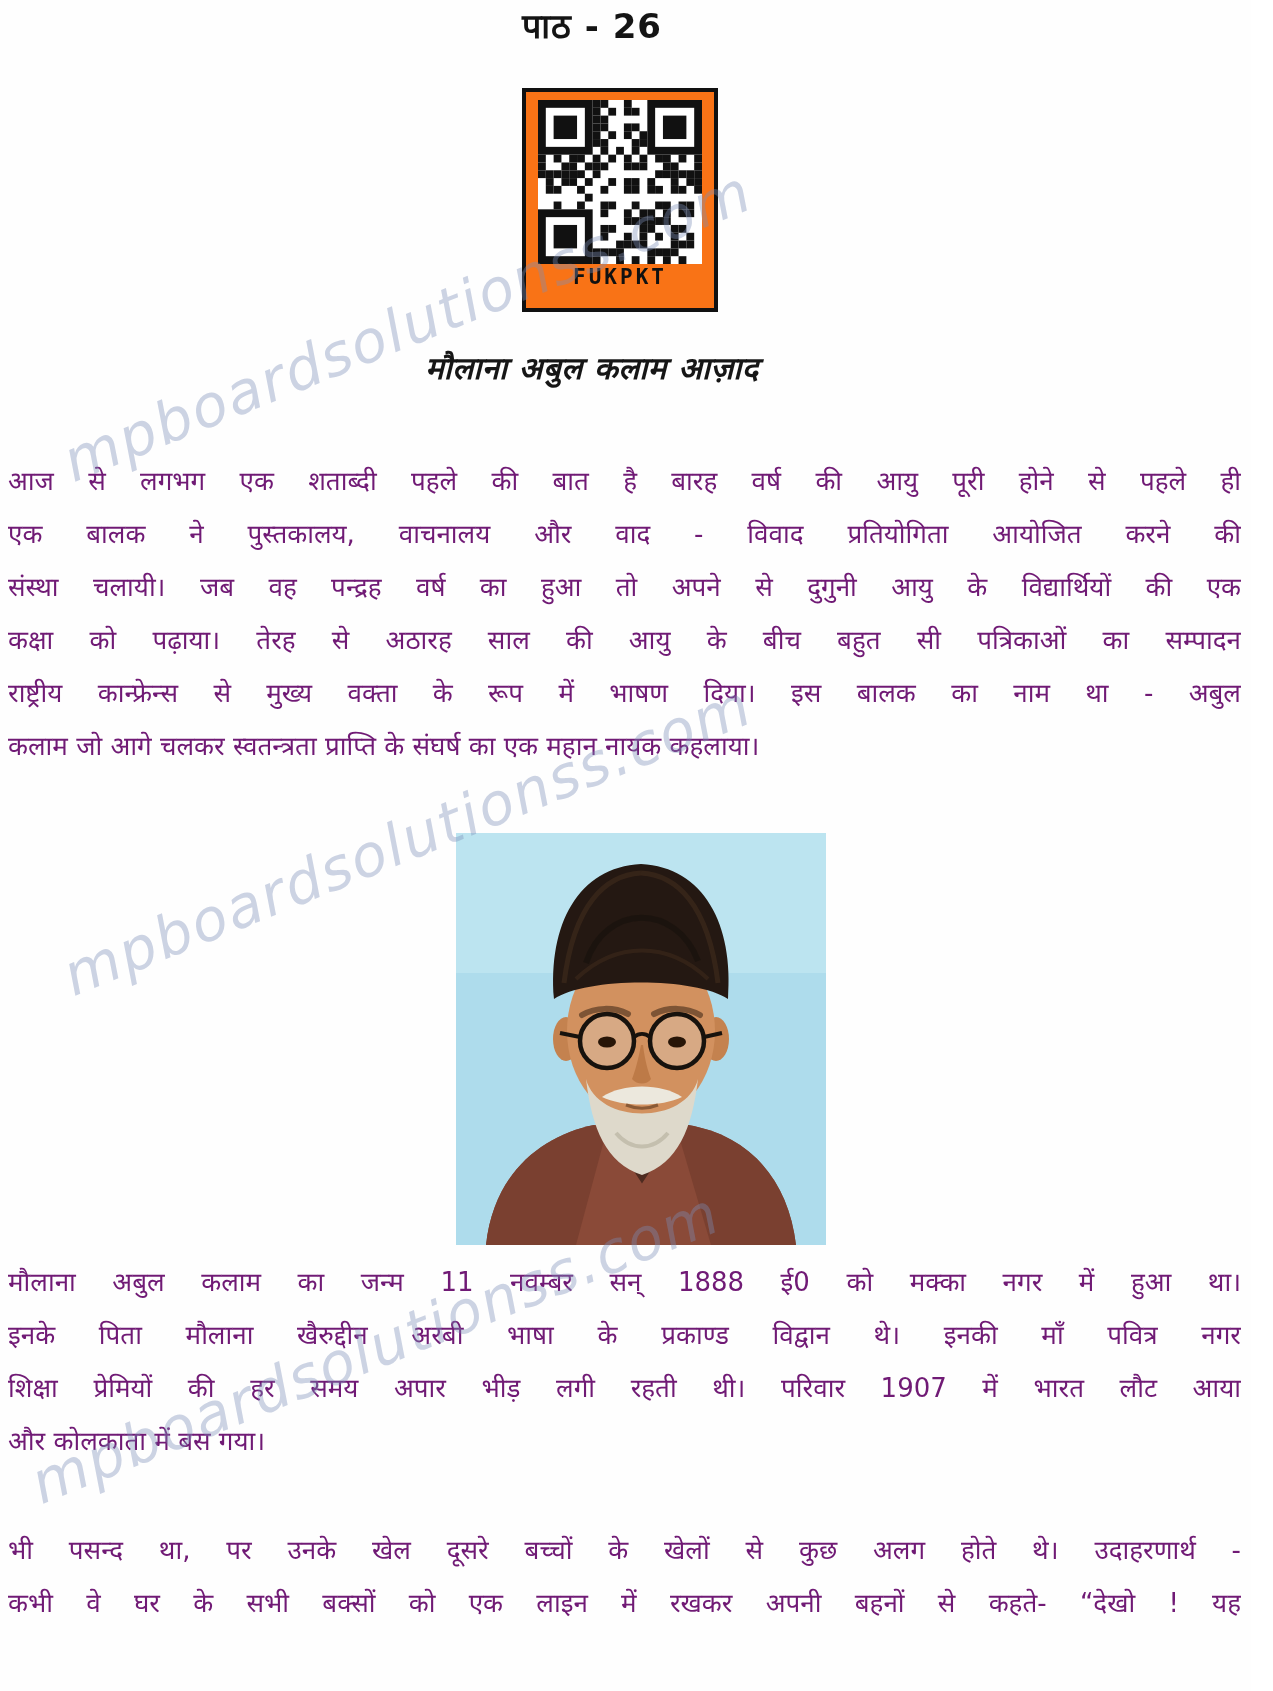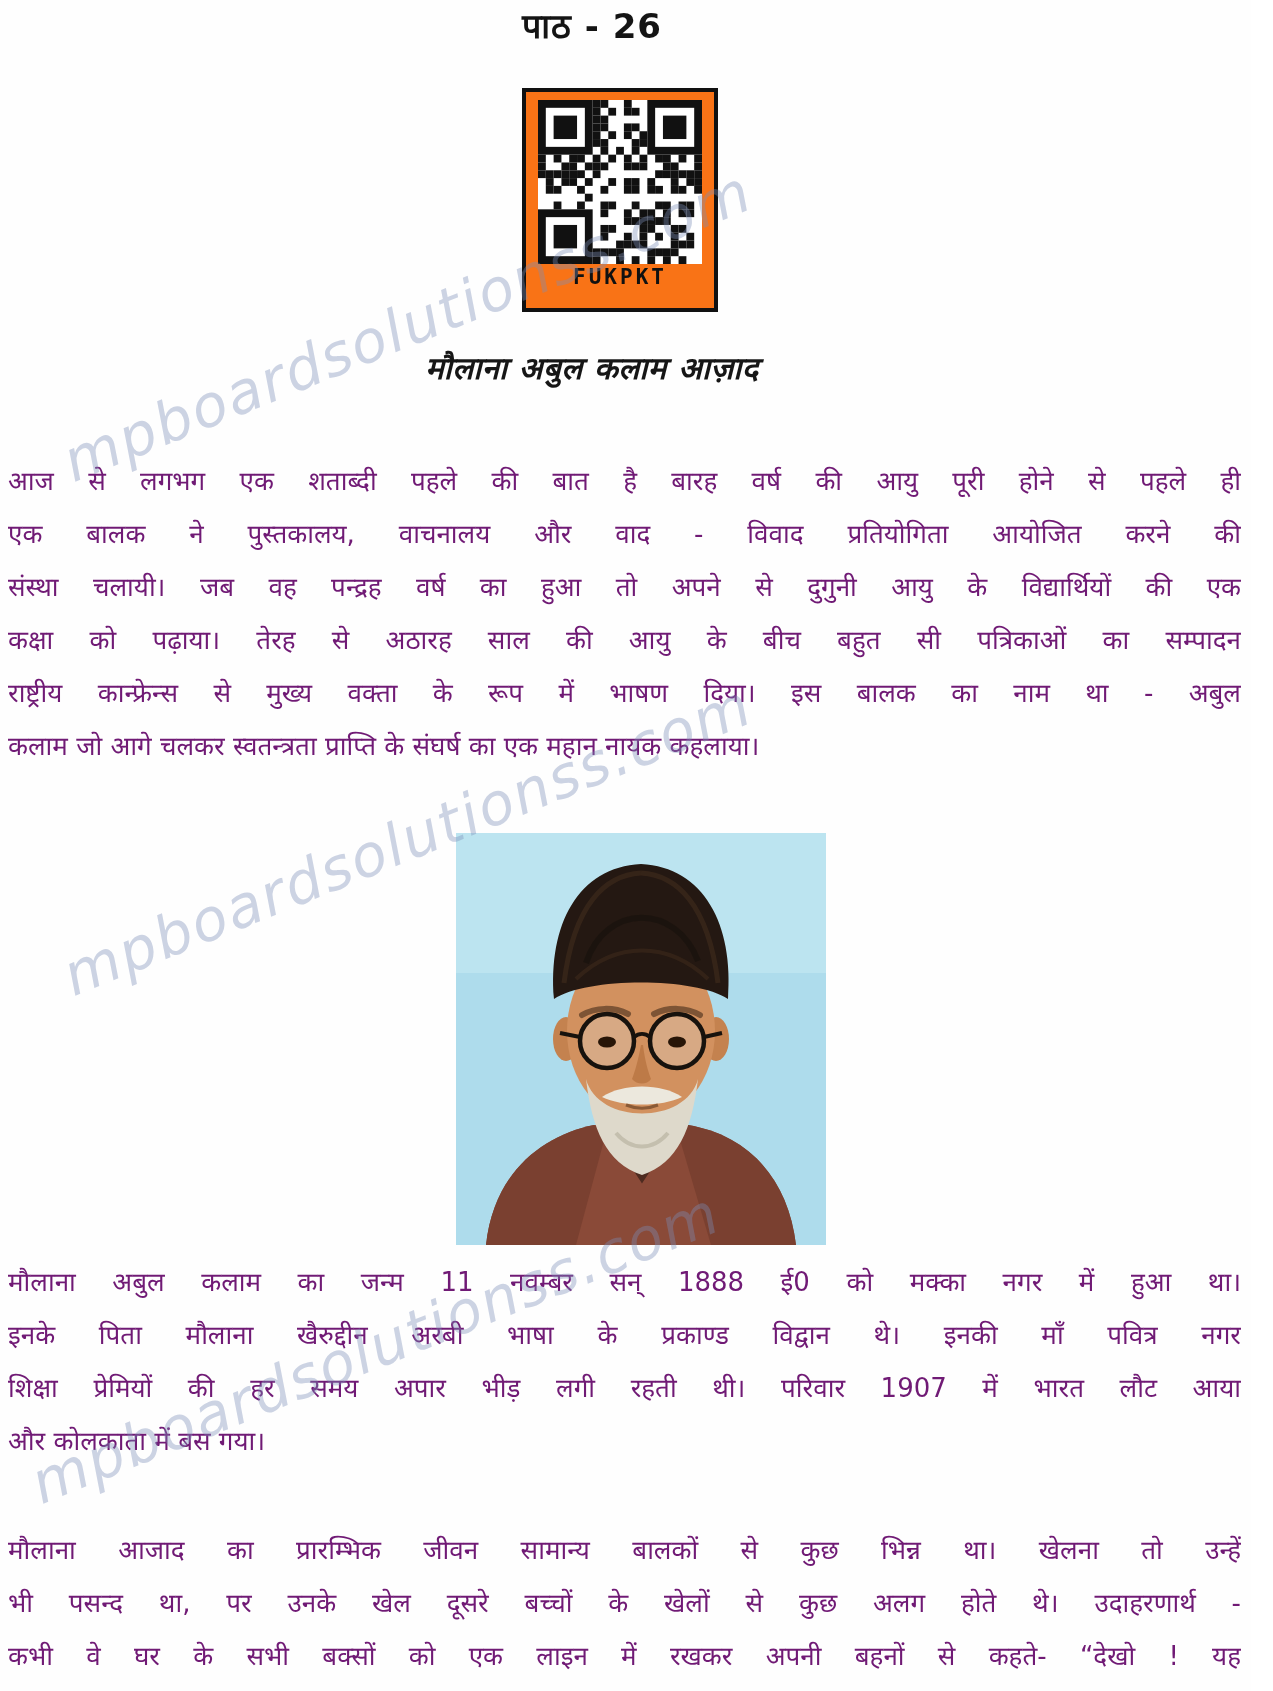--- a/index.html
+++ b/index.html
@@ -302,21 +302,20 @@
     </svg>
 
     <div class="para para2">
       <div class="line">मौलाना अबुल कलाम का जन्म 11 नवम्बर सन् 1888 ई0 को मक्का नगर में हुआ था।</div>
       <div class="line">इनके पिता मौलाना खैरुद्दीन अरबी भाषा के प्रकाण्ड विद्वान थे। इनकी माँ पवित्र नगर</div>
       <div class="line">शिक्षा प्रेमियों की हर समय अपार भीड़ लगी रहती थी। परिवार 1907 में भारत लौट आया</div>
       <div class="line last">और कोलकाता में बस गया।</div>
     </div>
 
     <div class="para para3">
-      <div class="line">मौलाना आजाद का प्रारम्भिक जीवन सामान्य बालकों से कुछ भिन्न था। खेलना तो उन्हें</div>
       <div class="line">भी पसन्द था, पर उनके खेल दूसरे बच्चों के खेलों से कुछ अलग होते थे। उदाहरणार्थ -</div>
       <div class="line">कभी वे घर के सभी बक्सों को एक लाइन में रखकर अपनी बहनों से कहते- “देखो ! यह</div>
     </div>
 
   </div>
 
   <div class="watermark wm1">mpboardsolutionss.com</div>
   <div class="watermark wm2">mpboardsolutionss.com</div>
   <div class="watermark wm3">mpboardsolutionss.com</div>
 

